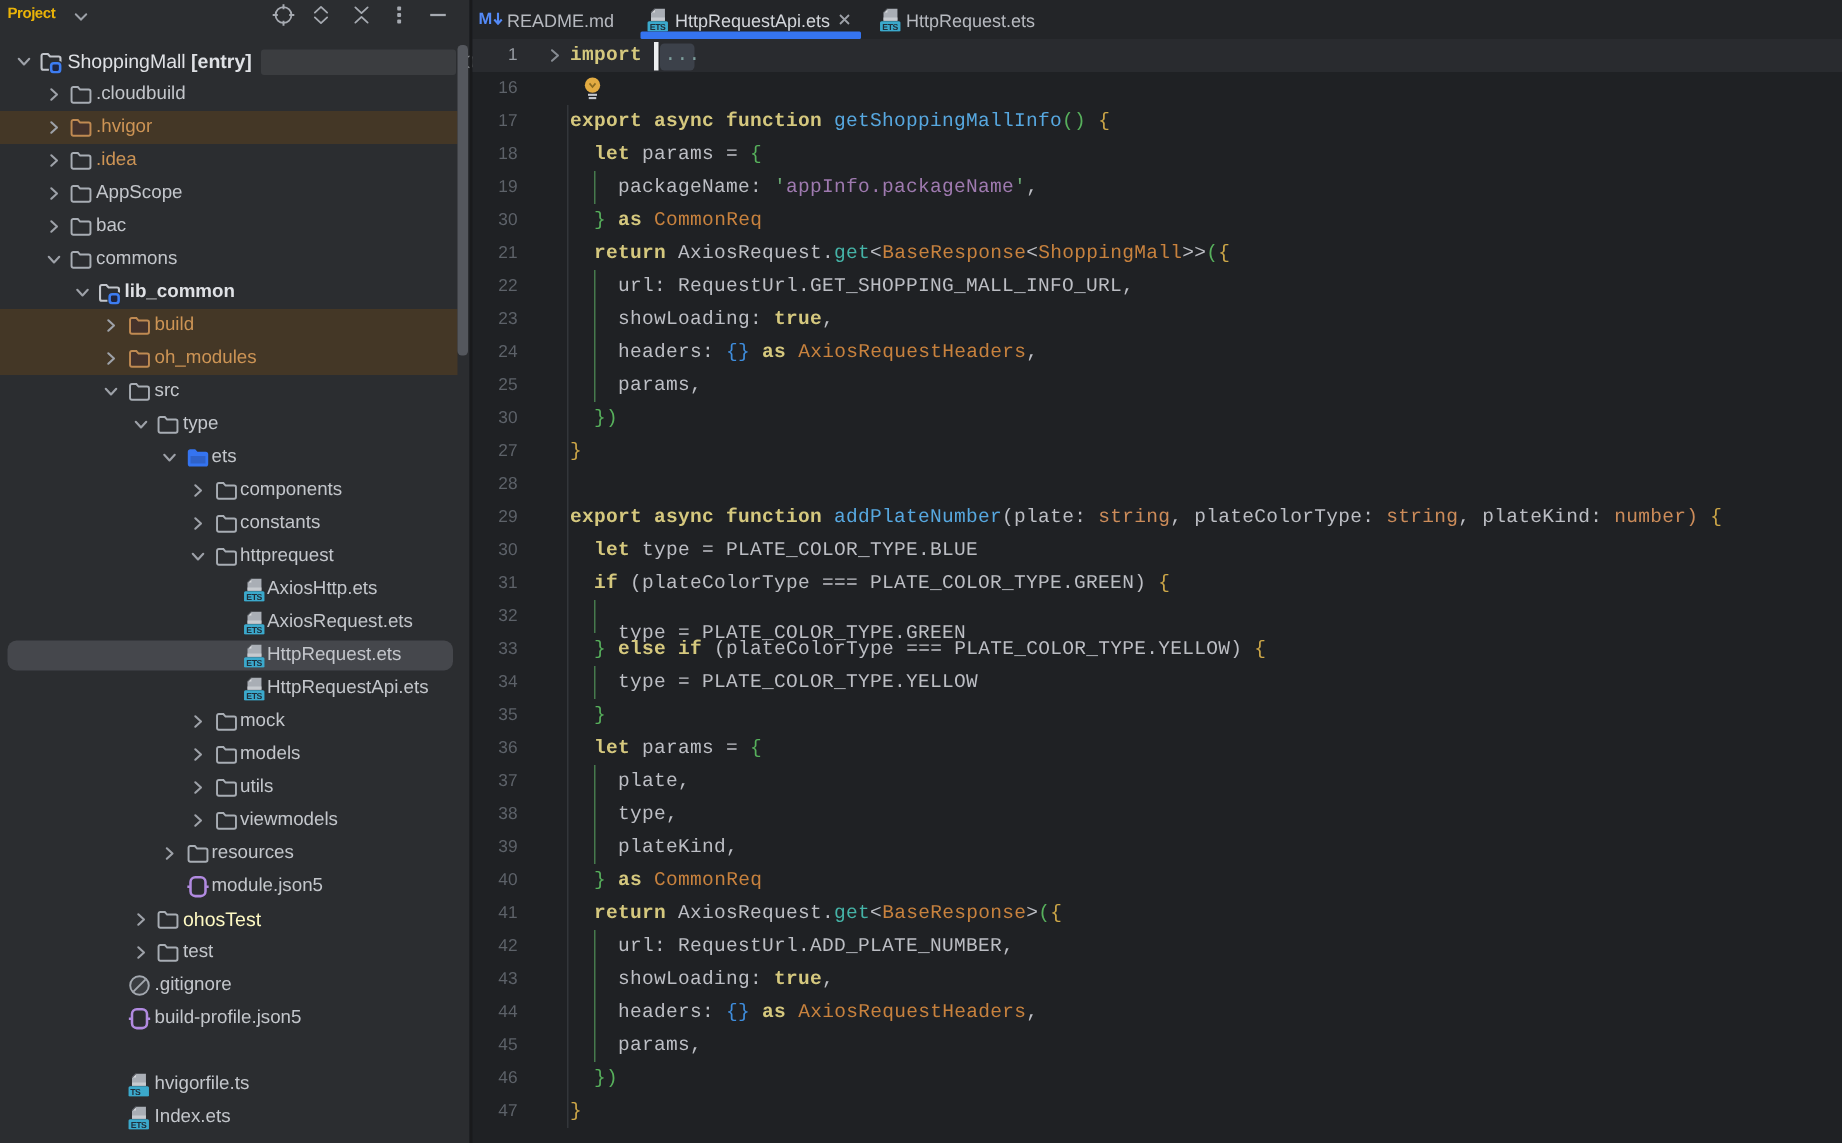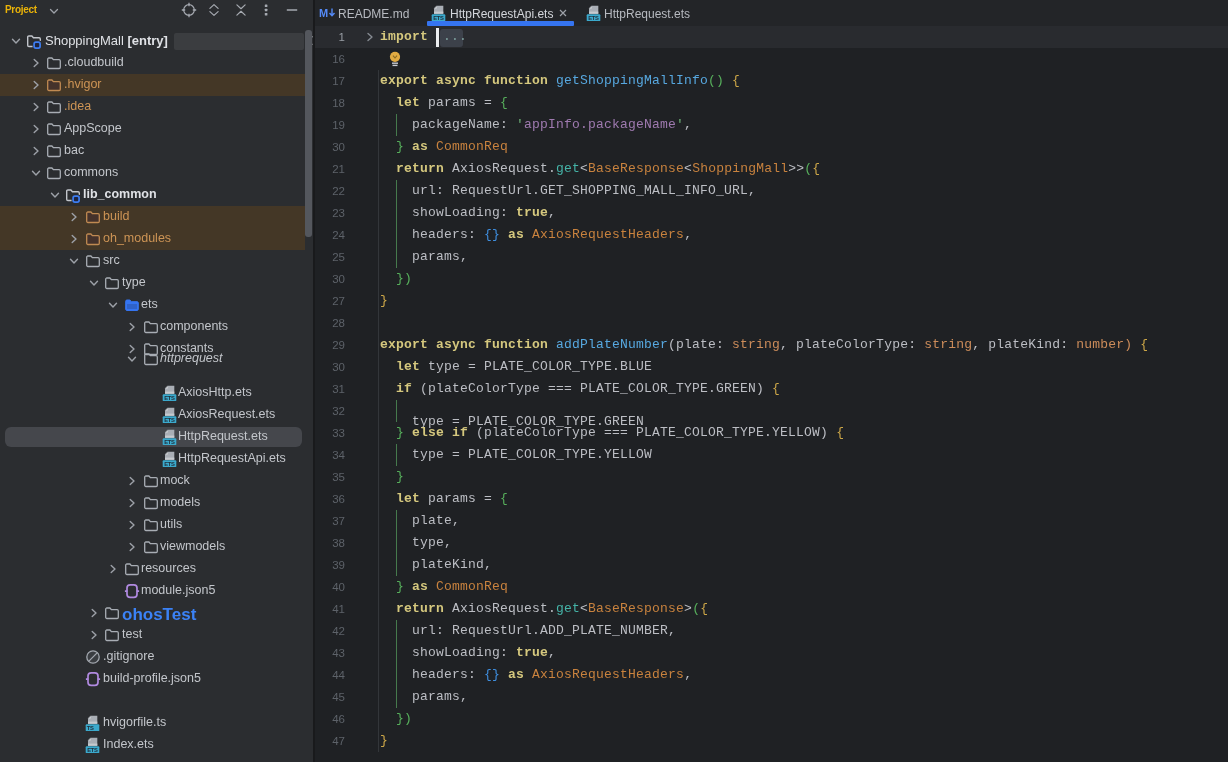--- a/index.html
+++ b/index.html
@@ -258,21 +258,21 @@
           <path d="M6.2 4.5L10 8l-3.8 3.5" fill="none" stroke="#9da1a8" stroke-width="1.4" stroke-linecap="round" stroke-linejoin="round"></path>
         </svg>
       </span>
       <span style="position:absolute;left:143px;top:3px;width:16px;height:16px">
         <svg width="16" height="16" viewBox="0 0 16 16" style="position:absolute;top:0;left:0">
           <path d="M1.7 4.2c0-.7.5-1.2 1.2-1.2h3l1.5 1.7h5.7c.7 0 1.2.5 1.2 1.2v6.4c0 .7-.5 1.2-1.2 1.2H2.9c-.7 0-1.2-.5-1.2-1.2z" fill="none" stroke="#a8adb4" stroke-width="1.3"></path>
         </svg>
       </span>
       <span style="position:absolute;left:160px;top:3px;font-size:12.5px;font-weight:normal;color:#c3c6cb">constants</span>
     </div>
-<div style="position:absolute;left:0;top:348px;width:305px;height:22px;font-style:italic;">
+<div style="position:absolute;left:0;top:360px;width:305px;height:22px;">
       <span style="position:absolute;left:124px;top:3px;width:16px;height:16px">
         <svg width="16" height="16" viewBox="0 0 16 16" style="position:absolute;top:0;left:0">
           <path d="M4.5 6.2L8 10l3.5-3.8" fill="none" stroke="#9da1a8" stroke-width="1.4" stroke-linecap="round" stroke-linejoin="round"></path>
         </svg>
       </span>
       <span style="position:absolute;left:143px;top:3px;width:16px;height:16px">
         <svg width="16" height="16" viewBox="0 0 16 16" style="position:absolute;top:0;left:0">
           <path d="M1.7 4.2c0-.7.5-1.2 1.2-1.2h3l1.5 1.7h5.7c.7 0 1.2.5 1.2 1.2v6.4c0 .7-.5 1.2-1.2 1.2H2.9c-.7 0-1.2-.5-1.2-1.2z" fill="none" stroke="#a8adb4" stroke-width="1.3"></path>
         </svg>
       </span>
@@ -409,21 +409,21 @@
       <span style="position:absolute;left:86px;top:3px;width:16px;height:16px">
         <svg width="16" height="16" viewBox="0 0 16 16" style="position:absolute;top:0;left:0">
           <path d="M6.2 4.5L10 8l-3.8 3.5" fill="none" stroke="#9da1a8" stroke-width="1.4" stroke-linecap="round" stroke-linejoin="round"></path>
         </svg>
       </span>
       <span style="position:absolute;left:104px;top:3px;width:16px;height:16px">
         <svg width="16" height="16" viewBox="0 0 16 16" style="position:absolute;top:0;left:0">
           <path d="M1.7 4.2c0-.7.5-1.2 1.2-1.2h3l1.5 1.7h5.7c.7 0 1.2.5 1.2 1.2v6.4c0 .7-.5 1.2-1.2 1.2H2.9c-.7 0-1.2-.5-1.2-1.2z" fill="none" stroke="#a8adb4" stroke-width="1.3"></path>
         </svg>
       </span>
-      <span style="position:absolute;left:122px;top:3px;font-size:17px;font-weight:bold;color:#3b82f6">ohosTest</span>
+      <span style="position:absolute;left:122px;top:3px;font-size:13px;font-weight:normal;color:#fef9c3">ohosTest</span>
     </div>
 <div style="position:absolute;left:0;top:624px;width:305px;height:22px;">
       <span style="position:absolute;left:86px;top:3px;width:16px;height:16px">
         <svg width="16" height="16" viewBox="0 0 16 16" style="position:absolute;top:0;left:0">
           <path d="M6.2 4.5L10 8l-3.8 3.5" fill="none" stroke="#9da1a8" stroke-width="1.4" stroke-linecap="round" stroke-linejoin="round"></path>
         </svg>
       </span>
       <span style="position:absolute;left:104px;top:3px;width:16px;height:16px">
         <svg width="16" height="16" viewBox="0 0 16 16" style="position:absolute;top:0;left:0">
           <path d="M1.7 4.2c0-.7.5-1.2 1.2-1.2h3l1.5 1.7h5.7c.7 0 1.2.5 1.2 1.2v6.4c0 .7-.5 1.2-1.2 1.2H2.9c-.7 0-1.2-.5-1.2-1.2z" fill="none" stroke="#a8adb4" stroke-width="1.3"></path>

